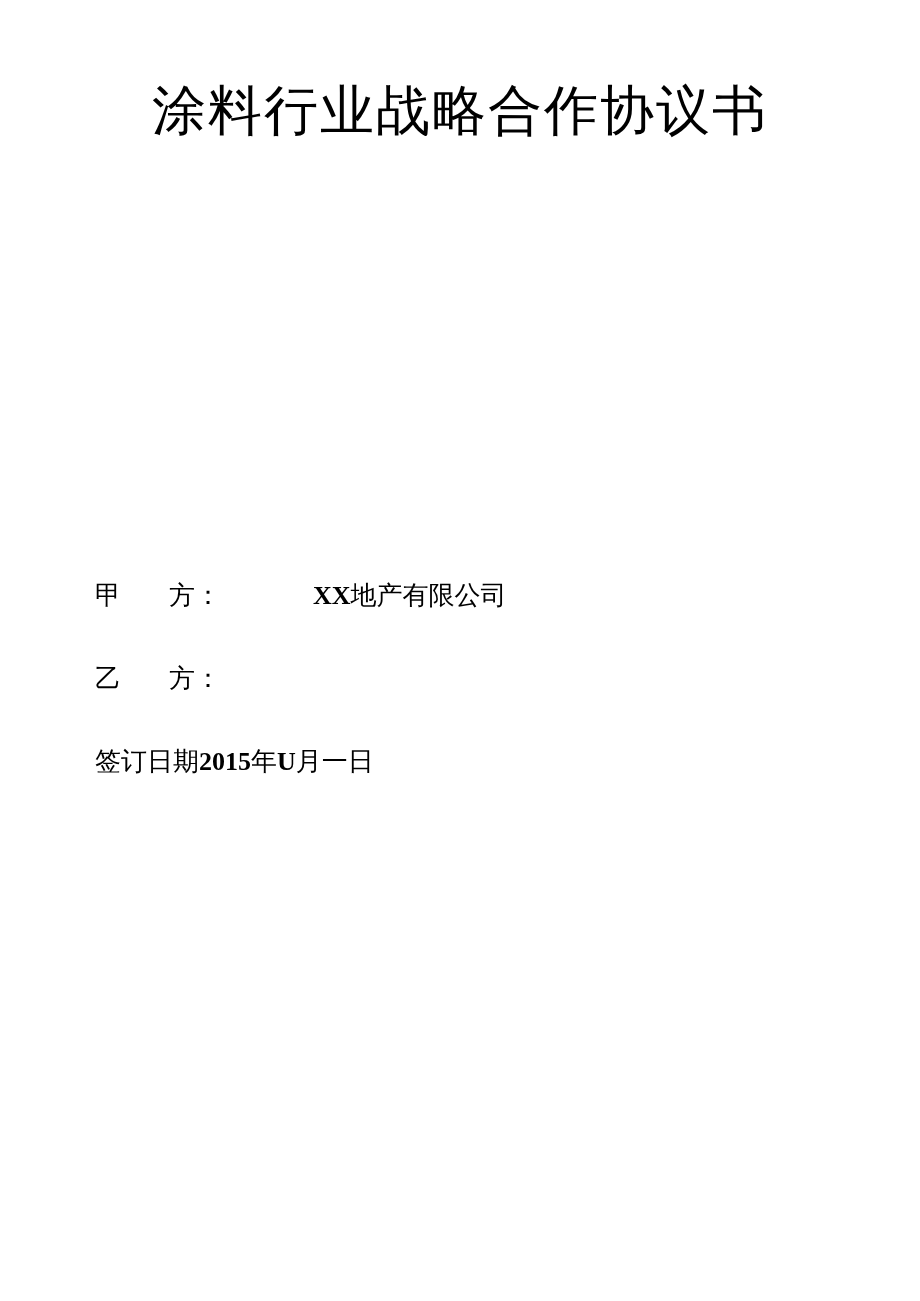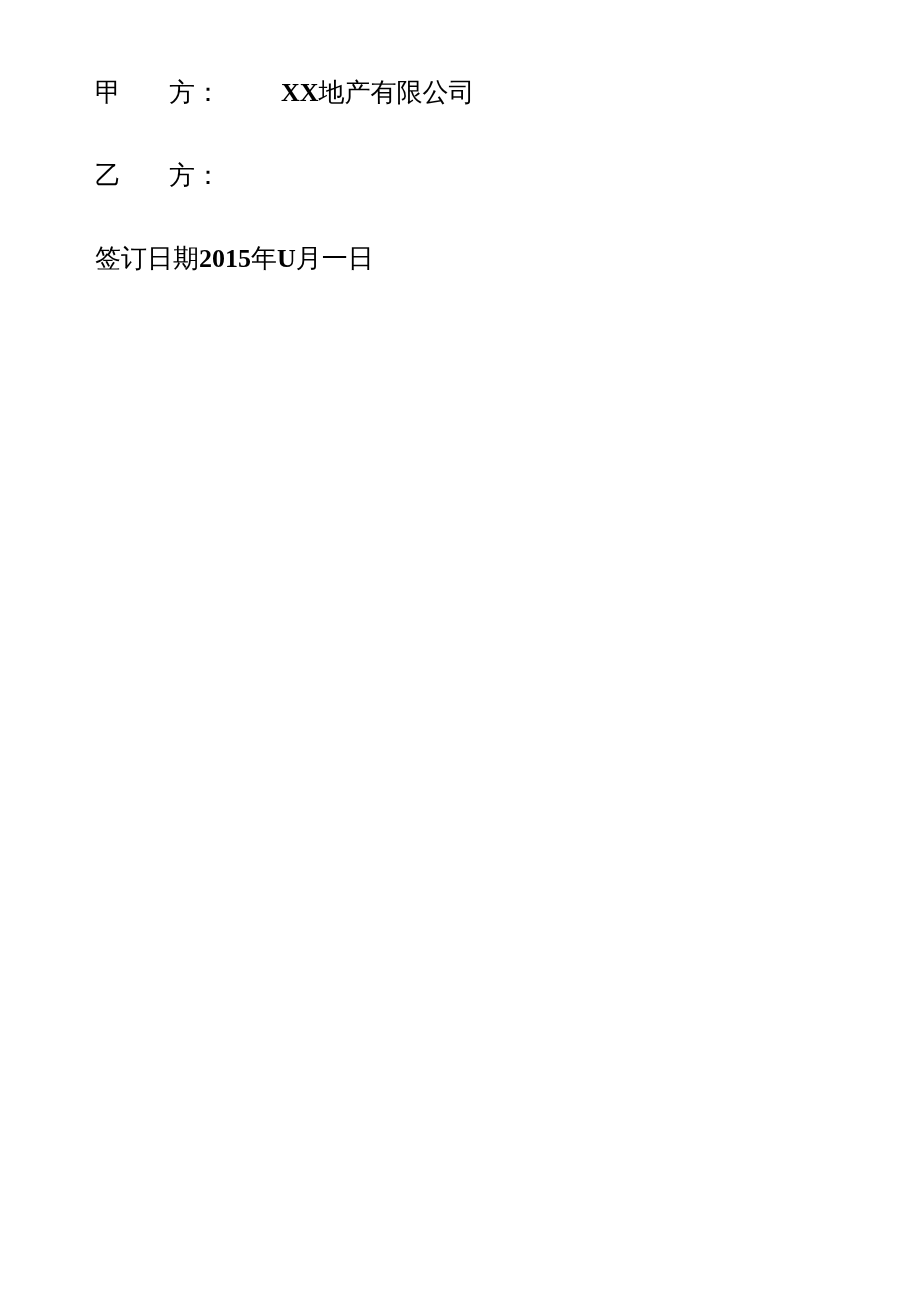--- a/index.html
+++ b/index.html
@@ -45,38 +45,40 @@
     .party-label-colon {
       display: inline-block;
       margin-right: 60px;
     }
     .party-value {
       display: inline-block;
     }
     .bold-prefix {
       font-weight: bold;
       font-family: "Times New Roman", serif;
+      margin-left: 32px;
     }
     .date-row {
       font-size: 26px;
       margin-top: 0px;
     }
     .bold-year {
       font-weight: bold;
       font-family: "Times New Roman", serif;
     }
     .bold-month {
       font-weight: bold;
       font-family: "Times New Roman", serif;
     }
   </style>
 </head>
 <body>
 
 <div class="page">
+  <h1 class="title">涂料行业战略合作协议书</h1>
 
   <div class="party-row">
     <span class="party-label-char1">甲</span>
     <span class="party-label-gap"></span>
     <span class="party-label-char2">方</span>
     <span class="party-label-colon">：</span>
     <span class="party-value"><span class="bold-prefix">XX</span><span>地产有限公司</span></span>
   </div>
 
   <div class="party-row">

